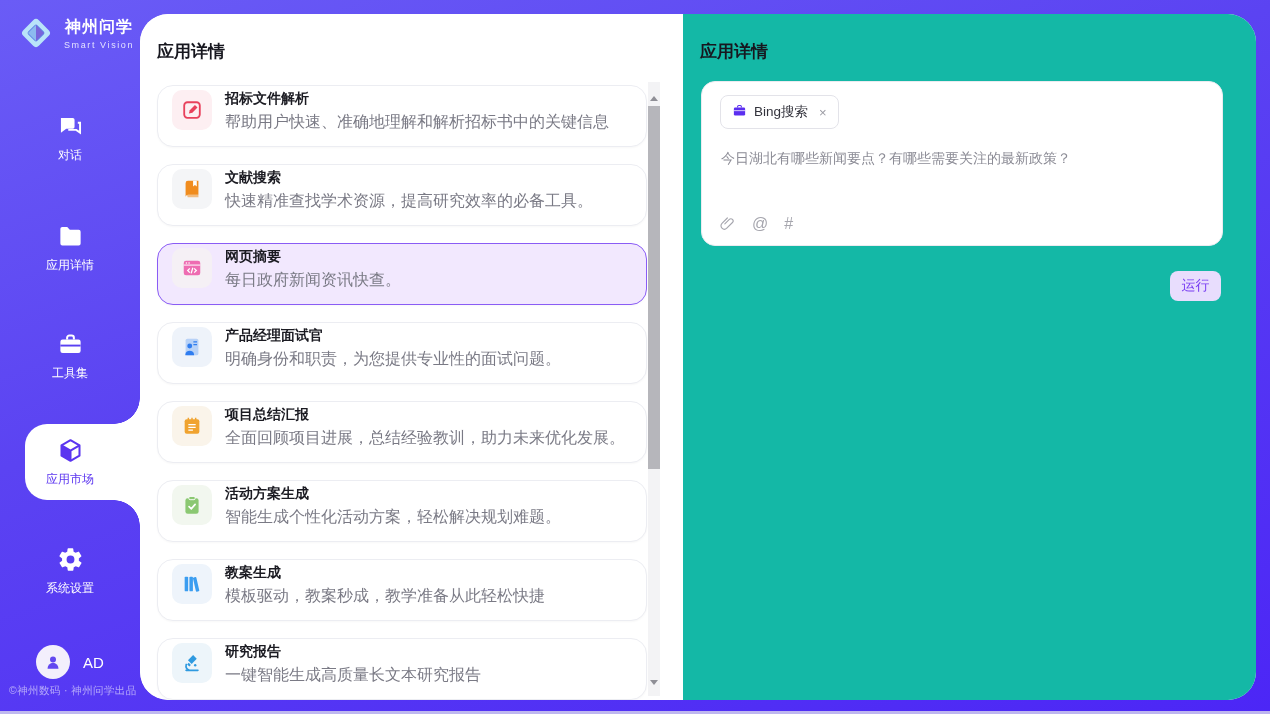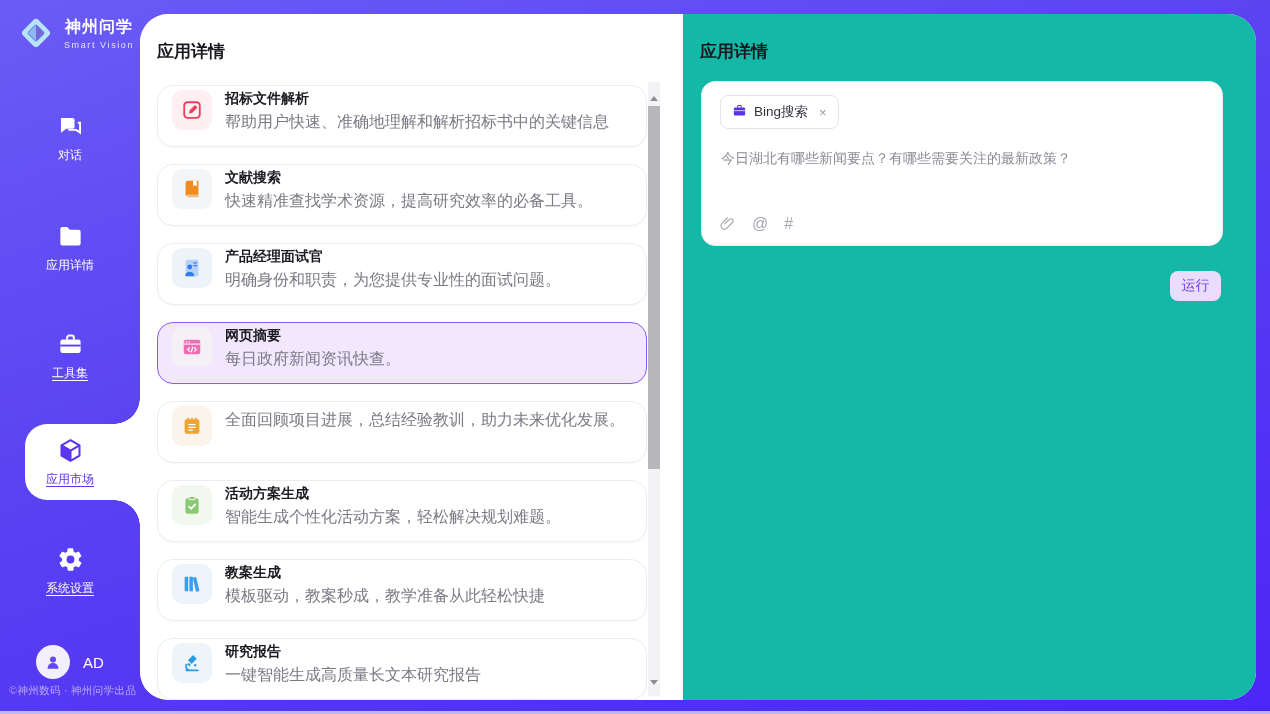--- a/index.html
+++ b/index.html
@@ -16,35 +16,35 @@
   .logo { position:absolute; left:16px; top:13px; display:flex; align-items:center; gap:8px; }
   .logo-icon { width:40px; height:40px; }
   .logo-title { color:#fff; font-weight:bold; font-size:16px; letter-spacing:1px;text-align:center; }
   .logo-sub { color:#e4e2ff; font-size:9px; letter-spacing:1.6px; margin-top:2px; }
 
   .nav-item { position:absolute; left:0; width:140px; height:60px; display:flex; flex-direction:column;
               align-items:center; justify-content:center; gap:7px; color:#fff; cursor:pointer; }
   .nav-item .nav-ic { width:27px; height:27px; display:block; }
   .nav-item .nav-ic svg { width:100%; height:100%; }
   .nav-label { font-size:12px; }
-  .nav-label.underline { text-decoration:underline; text-underline-offset:3px; }
+  .nav-label.underline { text-underline-offset:3px; }
   .nav-item.active { height:76px; color:#5b35f0; }
   .nav-item.active::before { content:''; position:absolute; left:25px; top:0; right:0; bottom:0;
                              background:#fff; border-radius:22px 0 0 22px; }
   .nav-item.active .nav-ic, .nav-item.active .nav-label { position:relative; z-index:1; }
   .ear { position:absolute; right:0; width:26px; height:26px; z-index:1; }
   .ear-top { top:-26px; background:radial-gradient(circle at 0 0, rgba(0,0,0,0) 25.5px, #fff 26px); }
   .ear-bottom { bottom:-26px; background:radial-gradient(circle at 0 100%, rgba(0,0,0,0) 25.5px, #fff 26px); }
 
   .user-profile { position:absolute; left:36px; top:645px; display:flex; align-items:center; gap:13px; cursor:pointer; }
   .avatar { width:34px; height:34px; border-radius:50%; background:#f3effc; display:flex; align-items:center; justify-content:center; }
   .avatar svg { width:20px; height:20px; }
   .user-initials { color:#fff; font-size:15px; }
   .sidebar-footer { position:absolute; left:9px; top:684px; width:132px; color:rgba(255,255,255,.55);
-                    font-size:10.5px; letter-spacing:.4px; white-space:nowrap;font-family:Liberation Serif, serif; }
+                    font-size:10.5px; letter-spacing:.4px; white-space:nowrap; }
 
   
   .content { position:absolute; left:140px; top:14px; right:14px; bottom:14px;
              background:#f4f4f6; border-radius:28px; overflow:hidden; z-index:1; }
 
   
   .list-panel { position:absolute; left:0; top:0; bottom:0; width:543px; background:#fff;
                 border-radius:28px 0 0 28px; }
   .panel-title { position:absolute; left:17px; top:26px; font-size:17px; font-weight:bold; color:#17171f; }
   .cards { position:absolute; left:17px; top:71px; width:490px; display:flex; flex-direction:column; gap:17px; }
@@ -172,58 +172,59 @@
               <path d="M5 5.6A2.6 2.6 0 0 1 7.6 3H19v15.2H7.9A2.9 2.9 0 0 0 5 21z" fill="currentColor"></path>
               <path d="M13.2 3v6.2l2-1.5 2 1.5V3z" fill="#fff"></path>
               <path d="M6.5 18.2H19V21H7.3z" fill="currentColor" opacity=".55"></path>
             </svg>
           </span>
           <div>
             <div class="card-name">文献搜索</div>
             <div class="card-desc">快速精准查找学术资源，提高研究效率的必备工具。</div>
           </div>
         </article>
-        <article class="app-card">
-          <span class="tile" style="background: rgb(238, 243, 250); color: rgb(47, 125, 240);">
-            <svg viewBox="0 0 24 24">
-              <rect x="5" y="3" width="14" height="18" rx="2" fill="currentColor" opacity=".28"></rect>
-              <path d="M13.5 6.5h4M13.5 9.5h4" stroke="currentColor" stroke-width="1.4"></path>
-              <circle cx="9.5" cy="11" r="2.7" fill="currentColor"></circle>
-              <path d="M4.8 19.6a4.9 4.9 0 0 1 9.4 0l.1 1.4H4.7z" fill="currentColor"></path>
-            </svg>
-          </span>
-          <div>
-            <div class="card-name">产品经理面试官</div>
-            <div class="card-desc">明确身份和职责，为您提供专业性的面试问题。</div>
-          </div>
-        </article>
         <article class="app-card selected">
           <span class="tile" style="background: rgb(245, 240, 245); color: rgb(238, 108, 178);">
             <svg viewBox="0 0 24 24">
               <rect x="3" y="4" width="18" height="16" rx="2.5" fill="currentColor"></rect>
               <path d="M3 8.8h18" stroke="#fff" stroke-width="1.1"></path>
               <circle cx="5.9" cy="6.5" r=".9" fill="#fff"></circle>
               <circle cx="8.8" cy="6.5" r=".9" fill="#fff"></circle>
               <path d="M9.6 12.4l-2.3 2.3 2.3 2.3M14.4 12.4l2.3 2.3-2.3 2.3M12.9 11.7l-1.8 6.2" fill="none" stroke="#fff" stroke-width="1.4"></path>
             </svg>
           </span>
           <div>
             <div class="card-name">网页摘要</div>
             <div class="card-desc">每日政府新闻资讯快查。</div>
           </div>
         </article>
         <article class="app-card">
+          <span class="tile" style="background: rgb(238, 243, 250); color: rgb(47, 125, 240);">
+            <svg viewBox="0 0 24 24">
+              <rect x="5" y="3" width="14" height="18" rx="2" fill="currentColor" opacity=".28"></rect>
+              <path d="M13.5 6.5h4M13.5 9.5h4" stroke="currentColor" stroke-width="1.4"></path>
+              <circle cx="9.5" cy="11" r="2.7" fill="currentColor"></circle>
+              <path d="M4.8 19.6a4.9 4.9 0 0 1 9.4 0l.1 1.4H4.7z" fill="currentColor"></path>
+            </svg>
+          </span>
+          <div>
+            <div class="card-name">产品经理面试官</div>
+            <div class="card-desc">明确身份和职责，为您提供专业性的面试问题。</div>
+          </div>
+        </article>
+        <article class="app-card">
           <span class="tile" style="background: rgb(250, 244, 234); color: rgb(240, 163, 47);">
             <svg viewBox="0 0 24 24">
               <rect x="4" y="4.5" width="16" height="16" rx="2.2" fill="currentColor"></rect>
               <path d="M8 3v3.4M12 3v3.4M16 3v3.4" stroke="currentColor" stroke-width="1.6"></path>
               <path d="M8 10.5h8M8 13.5h8M8 16.5h5" stroke="#fff" stroke-width="1.3"></path>
             </svg>
           </span>
           <div>
+            <div class="card-name">项目总结汇报</div>
             <div class="card-desc">全面回顾项目进展，总结经验教训，助力未来优化发展。</div>
           </div>
         </article>
         <article class="app-card">
           <span class="tile" style="background: rgb(242, 247, 239); color: rgb(139, 200, 114);">
             <svg viewBox="0 0 24 24">
               <rect x="4.8" y="4.5" width="14.4" height="17" rx="2.5" fill="currentColor"></rect>
               <rect x="8.6" y="2.6" width="6.8" height="3.6" rx="1.3" fill="currentColor" stroke="#fff" stroke-width="1"></rect>
               <path d="M8.8 13.8l2.4 2.4 4.2-4.9" fill="none" stroke="#fff" stroke-width="1.8" stroke-linecap="round"></path>
             </svg>

